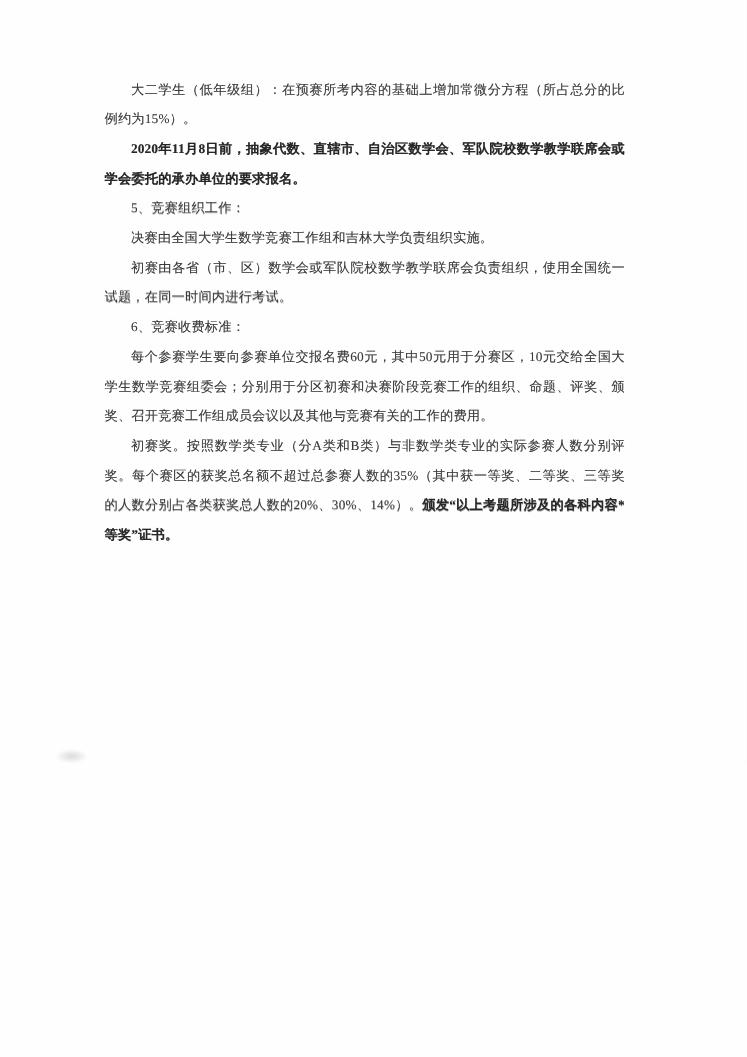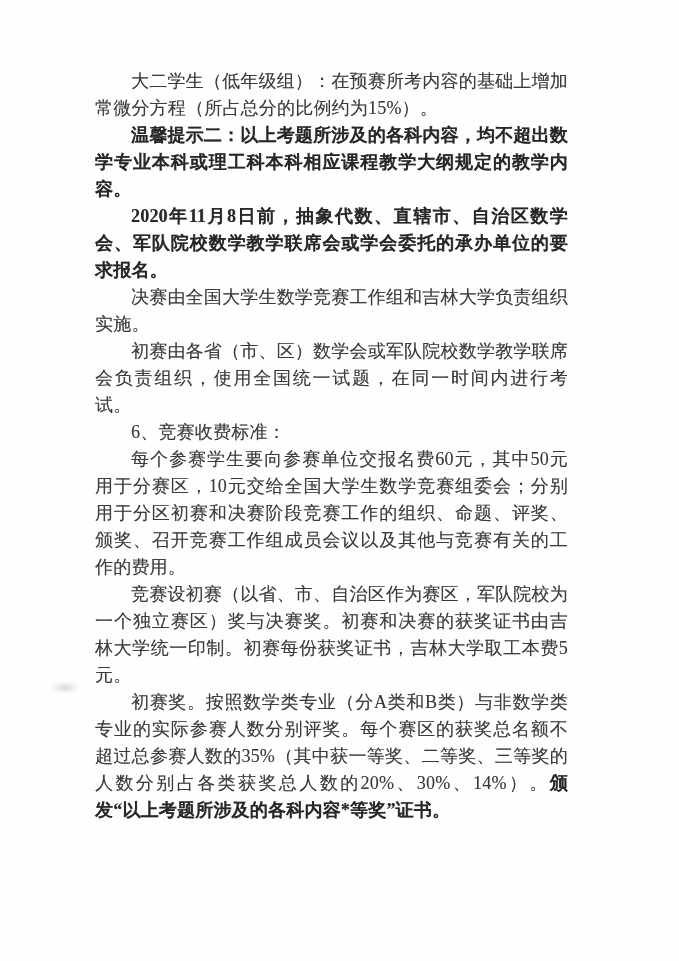--- a/index.html
+++ b/index.html
@@ -15,21 +15,21 @@
     background: var(--page-bg, #fefefe);
     overflow: hidden;
     font-family: "Liberation Serif", "DejaVu Serif", serif;
   }
   .text-block {
     position: absolute;
     left: 95px;
     top: 68px;
     width: 473px;
     color: var(--text-color, #3b3b3b);
-    font-size: 18px;
+    font-size: 12px;
     line-height: 27px;
     text-align: justify;
     letter-spacing: 0.2px;
     text-shadow: 0.2px 0.2px 0.5px rgba(80,80,80,0.45);
   }
   .text-block p {
     margin: 0;
     padding: 0;
     text-indent: 2em;
   }
@@ -50,22 +50,21 @@
     pointer-events: none;
   }
 </style>
 </head>
 <body>
 
 <div class="page">
   <div class="scan-smudge"></div>
   <div class="text-block">
       <p><span>大二学生（低年级组）：在预赛所考内容的基础上增加常微分方程（所占总分的比例约为15%）。</span></p>
-      <p><span class="bold">温馨提示二：以上考题所涉及的各科内容，均不超出数学专业本科或理工科本科相应课程教学大纲规定的教学内容。</span></p>
       <p><span class="bold">2020年11月8日前，抽象代数、直辖市、自治区数学会、军队院校数学教学联席会或学会委托的承办单位的要求报名。</span></p>
+      <p><span>5、竞赛组织工作：</span></p>
       <p><span>决赛由全国大学生数学竞赛工作组和吉林大学负责组织实施。</span></p>
       <p><span>初赛由各省（市、区）数学会或军队院校数学教学联席会负责组织，使用全国统一试题，在同一时间内进行考试。</span></p>
       <p><span>6、竞赛收费标准：</span></p>
       <p><span>每个参赛学生要向参赛单位交报名费60元，其中50元用于分赛区，10元交给全国大学生数学竞赛组委会；分别用于分区初赛和决赛阶段竞赛工作的组织、命题、评奖、颁奖、召开竞赛工作组成员会议以及其他与竞赛有关的工作的费用。</span></p>
-      <p><span>竞赛设初赛（以省、市、自治区作为赛区，军队院校为一个独立赛区）奖与决赛奖。初赛和决赛的获奖证书由吉林大学统一印制。初赛每份获奖证书，吉林大学取工本费5元。</span></p>
       <p><span>初赛奖。按照数学类专业（分A类和B类）与非数学类专业的实际参赛人数分别评奖。每个赛区的获奖总名额不超过总参赛人数的35%（其中获一等奖、二等奖、三等奖的人数分别占各类获奖总人数的20%、30%、14%）。</span><span class="bold">颁发“以上考题所涉及的各科内容*等奖”证书。</span></p>
     </div>
 </div>
 
 </body></html>

